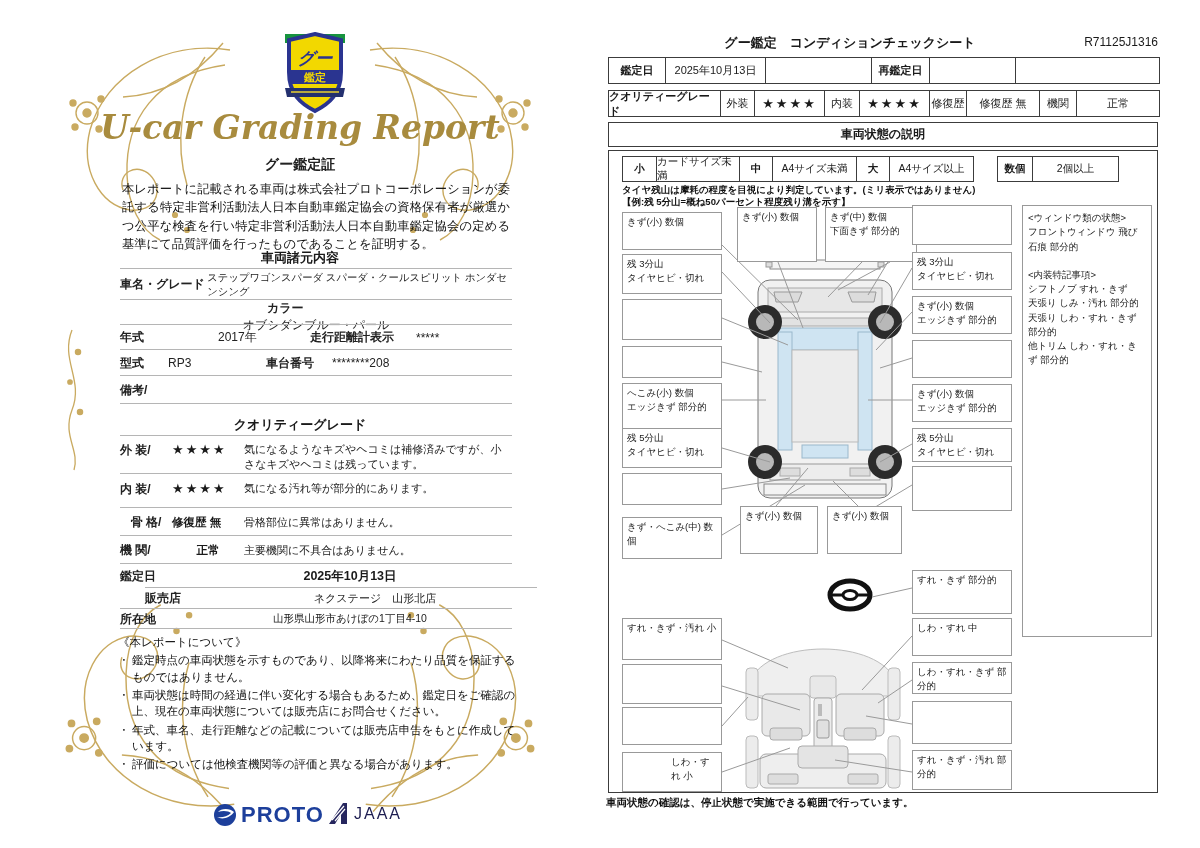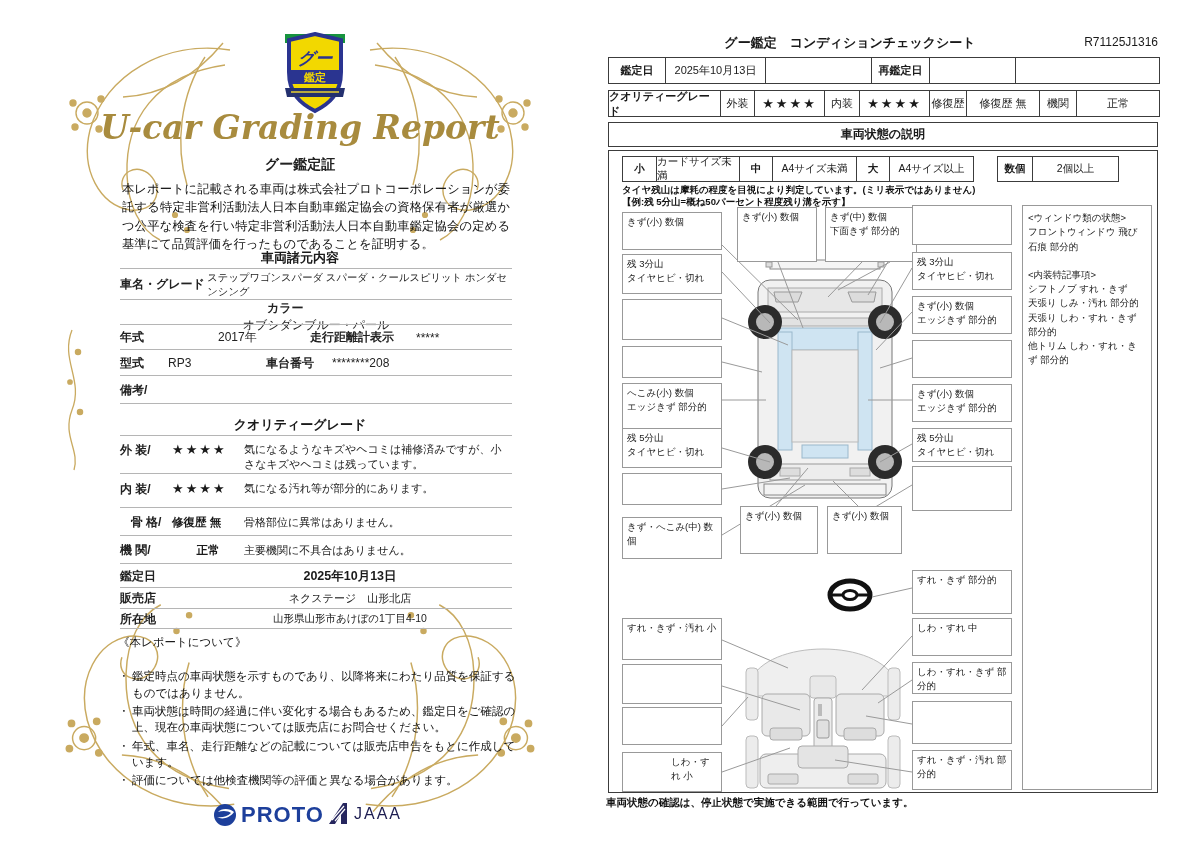--- a/index.html
+++ b/index.html
@@ -124,32 +124,32 @@
     <div class="specrow" style="top:535px;height:28px;">
       <span class="speclabel" style="width:52px;">機 関/</span>
       <span style="width:72px;font-size:11.5px;font-weight:bold;text-align:center;">正常</span>
       <span style="width:262px;font-size:11px;">主要機関に不具合はありません。</span>
     </div>
 
     <div class="specrow" style="top:563px;height:24px;">
       <span class="speclabel" style="width:80px;">鑑定日</span>
       <span style="width:300px;text-align:center;font-size:12.5px;font-weight:bold;">2025年10月13日</span>
     </div>
-    <div class="specrow" style="top:587px;height:21px;">
+    <div class="specrow" style="top:587px;height:21px;margin-left:25px;">
       <span class="speclabel" style="width:80px;">販売店</span>
       <span style="width:300px;text-align:center;font-size:11px;">ネクステージ　山形北店</span>
     </div>
     <div class="specrow" style="top:608px;height:20px;">
       <span class="speclabel" style="width:80px;">所在地</span>
       <span style="width:300px;text-align:center;font-size:10.5px;">山形県山形市あけぼの1丁目4-10</span>
     </div>
     <div class="lrule" style="top:628px;"></div>
 
     <div class="abs serif" style="left:118px;top:634px;width:398px;font-size:11.5px;line-height:1.42;color:#111;">
-      <div style="margin-bottom:18px;">《本レポートについて》</div>
+      <div style="margin-bottom:2px;">《本レポートについて》</div>
       <div class="note-li">鑑定時点の車両状態を示すものであり、以降将来にわたり品質を保証するものではありません。</div>
       <div class="note-li">車両状態は時間の経過に伴い変化する場合もあるため、鑑定日をご確認の上、現在の車両状態については販売店にお問合せください。</div>
       <div class="note-li">年式、車名、走行距離などの記載については販売店申告をもとに作成しています。</div>
       <div class="note-li">評価については他検査機関等の評価と異なる場合があります。</div>
     </div>
 
     <div class="abs" style="left:213px;top:802px;display:flex;align-items:center;gap:4px;text-align:right;">
       <svg width="24" height="24" viewBox="0 0 24 24">
         <circle cx="12" cy="12" r="11" fill="#1d3f9b"></circle>
         <path d="M4,14 C9,17 17,15 21,9 C17,5 8,5 5,9 C10,7 16,8 18,10 C14,14 8,15 4,14 Z" fill="#fff"></path>
@@ -354,21 +354,21 @@
     </div>
     <div class="lb" style="left:912px;top:466px;width:100px;height:45px;"></div>
 
     <div class="lb" style="left:740px;top:506px;width:78px;height:48px;">
       <div>きず(小) 数個</div>
     </div>
     <div class="lb" style="left:827px;top:506px;width:75px;height:48px;">
       <div>きず(小) 数個</div>
     </div>
 
-    <div class="lb" style="left:1022px;top:205px;width:130px;height:585px;padding:5px 5px;">
+    <div class="lb" style="left:1022px;top:205px;width:130px;height:432px;padding:5px 5px;">
       <div>&lt;ウィンドウ類の状態&gt;</div>
       <div>フロントウィンドウ 飛び石痕 部分的</div>
       <div style="height:14px;"></div>
       <div>&lt;内装特記事項&gt;</div>
       <div>シフトノブ すれ・きず</div>
       <div>天張り しみ・汚れ 部分的</div>
       <div>天張り しわ・すれ・きず 部分的</div>
       <div>他トリム しわ・すれ・きず 部分的</div>
     </div>
 

